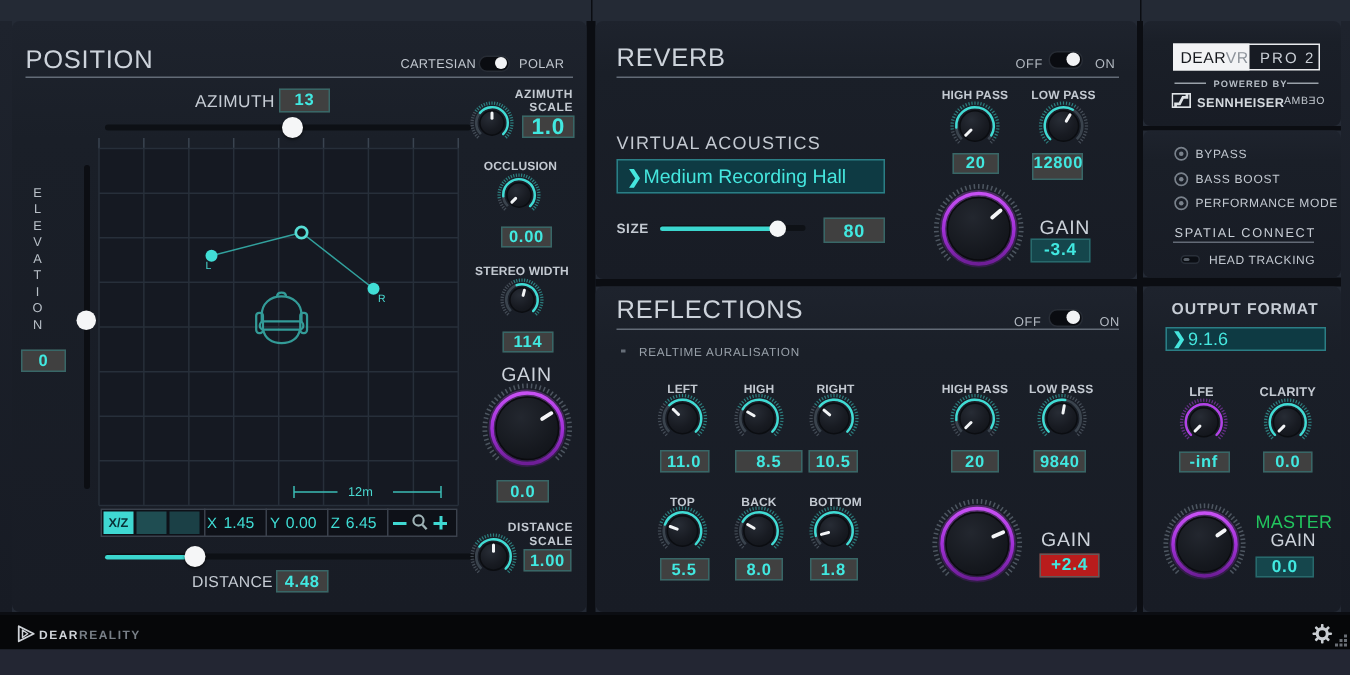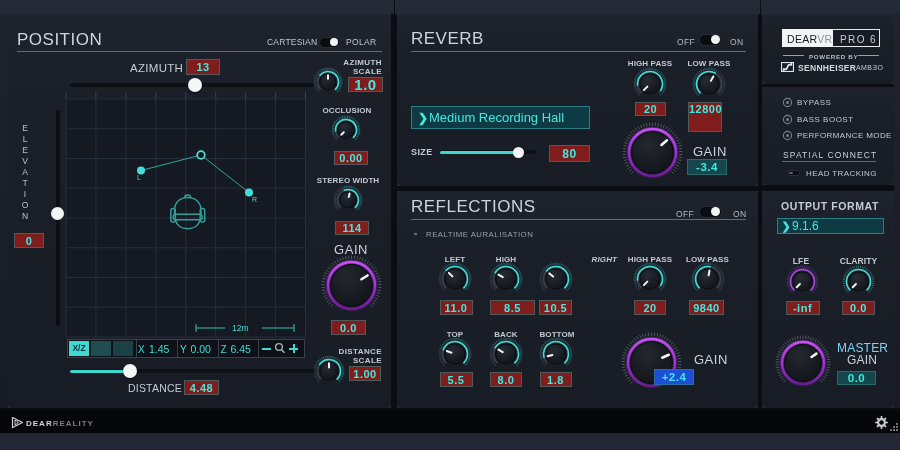--- a/index.html
+++ b/index.html
@@ -1,21 +1,21 @@
 <!DOCTYPE html>
 <html><head><meta charset="utf-8"><style>
 *{margin:0;padding:0;box-sizing:border-box}
 body{width:900px;height:450px;overflow:hidden;background:#242a35;font-family:"Liberation Sans",sans-serif}
 #root{position:relative;width:900px;height:450px}
 .panel{position:absolute;background:linear-gradient(180deg,#1e232d 0%,#1a1f28 20%,#181c25 100%);border-radius:5px}
 .title{position:absolute;color:#cdd3db;font-weight:400;letter-spacing:0.5px}
 .rule{position:absolute;height:1px;background:#6b7380;opacity:0.9}
 .lb{position:absolute;color:#c3c9d1;font-weight:700;letter-spacing:0.4px;white-space:nowrap}
 .lbl{position:absolute;color:#b6bdc6;font-weight:400;white-space:nowrap}
-.vb{position:absolute;background:#7f1d1d;border:1px solid rgba(52,128,128,0.62);color:#41e8e0;
+.vb{position:absolute;background:#404040;border:1px solid rgba(52,128,128,0.62);color:#41e8e0;
     text-align:center;font-weight:700;letter-spacing:0.5px}
 .tealtx{color:#3fdcd4}
 .ddn{position:absolute;background:#0e3a43;border:1px solid #2b7e85;color:#45e6de;font-weight:700}
 </style></head><body>
 <div id="root">
 <svg width="0" height="0" style="position:absolute">
       <defs>
 <radialGradient id="gk" cx="0.38" cy="0.3" r="0.9">
 <stop offset="0" stop-color="#272c35"></stop>
           <stop offset="0.55" stop-color="#181b22"></stop>
@@ -390,20 +390,21 @@
       <line x1="0.00" y1="-3.45" x2="0.00" y2="-7.70" stroke="#f2f4f6" stroke-width="2" stroke-linecap="round"></line>
     </svg>
 <div class="vb" style="left:349px;top:366px;width:32px;height:15px;font-size:11px;line-height:14px">1.00</div>
 <div class="title" style="left:411px;top:29px;font-size:17px">REVERB</div>
 <div class="rule" style="left:411px;top:51px;width:335px"></div>
 <div class="lbl" style="left:677px;top:36.5px;font-size:8.5px;color:#b3b9c1;letter-spacing:0.4px">OFF</div>
 <div style="position:absolute;left:699px;top:34px;width:23px;height:11.5px;background:#0a0c11;border-radius:5.75px;border:1px solid #272c35">
       <div style="position:absolute;right:0.6px;top:0.1px;width:9.3px;height:9.3px;background:#f2f3f5;border-radius:50%"></div>
     </div>
 <div class="lbl" style="left:730px;top:36.5px;font-size:8.5px;color:#b3b9c1;letter-spacing:0.4px">ON</div>
+<div class="lbl" style="left:411px;top:88px;font-size:12px;color:#c3c9d1;letter-spacing:0.8px">VIRTUAL ACOUSTICS</div>
 <div class="ddn" style="left:411px;top:105.5px;width:179px;height:23px;font-size:13px;line-height:22px">
       <span style="position:absolute;left:6px;top:0;font-size:12px;font-weight:700">❯</span>
       <span style="position:absolute;left:17px;top:0;font-weight:400;font-size:13px">Medium Recording Hall</span>
     </div>
 <div class="lb" style="left:411px;top:147px;font-size:9px">SIZE</div>
 <div style="position:absolute;left:440px;top:150px;width:97px;height:4px;background:#0e1116;border-radius:2px"></div>
 <div style="position:absolute;left:440px;top:150.5px;width:79px;height:3px;background:#3bd6ce;border-radius:2px"></div>
 <div style="position:absolute;left:513px;top:146.5px;width:11px;height:11px;background:#f5f6f7;border-radius:50%"></div>
 <div class="vb" style="left:549px;top:145px;width:41px;height:17px;font-size:12px;line-height:16px">80</div>
 <div class="lb" style="left:590px;top:59px;width:120px;text-align:center;font-size:8px;letter-spacing:0.1px;">HIGH PASS</div>
@@ -488,21 +489,21 @@
       <line x1="13.12" y1="5.43" x2="15.15" y2="6.28" stroke="#5b6570" stroke-width="0.8" opacity="0.68"></line>
       <line x1="12.30" y1="7.10" x2="14.20" y2="8.20" stroke="#5b6570" stroke-width="0.8" opacity="0.68"></line>
       <line x1="11.27" y1="8.64" x2="13.01" y2="9.98" stroke="#5b6570" stroke-width="0.8" opacity="0.68"></line>
       <line x1="10.04" y1="10.04" x2="11.60" y2="11.60" stroke="#5b6570" stroke-width="0.8" opacity="0.68"></line>
       <path d="M -8.84 8.84 A 12.50 12.50 0 1 1 8.84 8.84" stroke="#3a434d" stroke-width="1.8" fill="none"></path>
       <path d="M -8.84 8.84 A 12.50 12.50 0 0 1 6.25 -10.83" stroke="#3fdcd4" stroke-width="1.6" fill="none" stroke-linecap="round"></path>
       <circle cx="0" cy="0" r="10.10" fill="url(#gk)" stroke="#0b0d11" stroke-width="1"></circle>
       <line x1="1.87" y1="-3.25" x2="4.35" y2="-7.53" stroke="#f2f4f6" stroke-width="2" stroke-linecap="round"></line>
     </svg>
 <div class="vb" style="left:635px;top:102px;width:31px;height:14px;font-size:11px;line-height:13px">20</div>
-<div class="vb" style="left:688px;top:102px;width:34px;height:30px;font-size:11px;line-height:13px">12800</div>
+<div class="vb" style="left:688px;top:102px;width:34px;height:18px;font-size:11px;line-height:13px">12800</div>
 <svg style="position:absolute;left:620.5px;top:121.0px" width="63" height="63" viewBox="-31.5 -31.5 63.0 63.0">
       <line x1="-18.88" y1="18.88" x2="-21.14" y2="21.14" stroke="#5b6570" stroke-width="1" opacity="0.8"></line>
       <line x1="-20.71" y1="16.85" x2="-23.19" y2="18.87" stroke="#5b6570" stroke-width="1" opacity="0.8"></line>
       <line x1="-22.33" y1="14.64" x2="-25.00" y2="16.40" stroke="#5b6570" stroke-width="1" opacity="0.8"></line>
       <line x1="-23.71" y1="12.28" x2="-26.55" y2="13.76" stroke="#5b6570" stroke-width="1" opacity="0.8"></line>
       <line x1="-24.84" y1="9.80" x2="-27.82" y2="10.97" stroke="#5b6570" stroke-width="1" opacity="0.8"></line>
       <line x1="-25.71" y1="7.20" x2="-28.79" y2="8.07" stroke="#5b6570" stroke-width="1" opacity="0.8"></line>
       <line x1="-26.31" y1="4.54" x2="-29.47" y2="5.08" stroke="#5b6570" stroke-width="1" opacity="0.8"></line>
       <line x1="-26.64" y1="1.82" x2="-29.83" y2="2.04" stroke="#5b6570" stroke-width="1" opacity="0.8"></line>
       <line x1="-26.68" y1="-0.91" x2="-29.88" y2="-1.02" stroke="#5b6570" stroke-width="1" opacity="0.8"></line>
@@ -555,21 +556,21 @@
 <div class="rule" style="left:411px;top:219px;width:335px"></div>
 <div class="lbl" style="left:676px;top:208.5px;font-size:8.5px;color:#b3b9c1;letter-spacing:0.4px">OFF</div>
 <div style="position:absolute;left:698.5px;top:206px;width:23px;height:11.5px;background:#0a0c11;border-radius:5.75px;border:1px solid #272c35">
       <div style="position:absolute;right:0.6px;top:0.1px;width:9.3px;height:9.3px;background:#f2f3f5;border-radius:50%"></div>
     </div>
 <div class="lbl" style="left:733px;top:208.5px;font-size:8.5px;color:#b3b9c1;letter-spacing:0.4px">ON</div>
 <div style="position:absolute;left:414px;top:232.5px;width:2.5px;height:2.5px;background:#666e78"></div>
 <div class="lbl" style="left:426px;top:229.5px;font-size:7.8px;font-weight:400;color:#99a1aa;letter-spacing:0.5px">REALTIME AURALISATION</div>
 <div class="lb" style="left:395px;top:255px;width:120px;text-align:center;font-size:8px;letter-spacing:0.1px;">LEFT</div>
 <div class="lb" style="left:446px;top:255px;width:120px;text-align:center;font-size:8px;letter-spacing:0.1px;">HIGH</div>
-<div class="lb" style="left:497px;top:255px;width:120px;text-align:right;font-size:8px;letter-spacing:0.1px;font-style:italic;">RIGHT</div>
+<div class="lb" style="left:497px;top:255px;width:120px;text-align:center;font-size:8px;letter-spacing:0.1px;">RIGHT</div>
 <div class="lb" style="left:590px;top:255px;width:120px;text-align:center;font-size:8px;letter-spacing:0.1px;">HIGH PASS</div>
 <div class="lb" style="left:647.5px;top:255px;width:120px;text-align:center;font-size:8px;letter-spacing:0.1px;">LOW PASS</div>
 <svg style="position:absolute;left:436.0px;top:260.0px" width="38" height="38" viewBox="-19.0 -19.0 38.0 38.0">
       <line x1="-10.04" y1="10.04" x2="-11.60" y2="11.60" stroke="#5b6570" stroke-width="0.8" opacity="0.68"></line>
       <line x1="-11.27" y1="8.64" x2="-13.01" y2="9.98" stroke="#5b6570" stroke-width="0.8" opacity="0.68"></line>
       <line x1="-12.30" y1="7.10" x2="-14.20" y2="8.20" stroke="#5b6570" stroke-width="0.8" opacity="0.68"></line>
       <line x1="-13.12" y1="5.43" x2="-15.15" y2="6.28" stroke="#5b6570" stroke-width="0.8" opacity="0.68"></line>
       <line x1="-13.72" y1="3.68" x2="-15.84" y2="4.24" stroke="#5b6570" stroke-width="0.8" opacity="0.68"></line>
       <line x1="-14.08" y1="1.85" x2="-16.26" y2="2.14" stroke="#5b6570" stroke-width="0.8" opacity="0.68"></line>
       <line x1="-14.20" y1="-0.00" x2="-16.40" y2="-0.00" stroke="#5b6570" stroke-width="0.8" opacity="0.68"></line>
@@ -967,25 +968,25 @@
       <line x1="23.71" y1="12.28" x2="26.55" y2="13.76" stroke="#5b6570" stroke-width="1" opacity="0.8"></line>
       <line x1="22.33" y1="14.64" x2="25.00" y2="16.40" stroke="#5b6570" stroke-width="1" opacity="0.8"></line>
       <line x1="20.71" y1="16.85" x2="23.19" y2="18.87" stroke="#5b6570" stroke-width="1" opacity="0.8"></line>
       <line x1="18.88" y1="18.88" x2="21.14" y2="21.14" stroke="#5b6570" stroke-width="1" opacity="0.8"></line>
       <circle cx="0" cy="0" r="23.5" fill="none" stroke="url(#gp)" stroke-width="4.6" opacity="0.3"></circle>
       <circle cx="0" cy="0" r="23.5" fill="none" stroke="url(#gp)" stroke-width="2.3"></circle>
       <circle cx="0" cy="0" r="20.9" fill="url(#gkb)" stroke="#0a0b0e" stroke-width="1"></circle>
       <line x1="10.73" y1="-4.78" x2="17.27" y2="-7.69" stroke="#f4f5f7" stroke-width="2.6" stroke-linecap="round"></line>
     </svg>
 <div class="lbl" style="left:694px;top:352px;font-size:13px;color:#ccd2da;letter-spacing:0.5px">GAIN</div>
-<div class="vb" style="left:654px;top:369px;width:40px;height:16px;background:#1d4ed8;font-size:11.5px;line-height:15px">+2.4</div>
+<div class="vb" style="left:693px;top:369px;width:40px;height:16px;background:#b91c1c;font-size:11.5px;line-height:15px">+2.4</div>
 <div style="position:absolute;left:782px;top:29px;width:98px;height:18px;border:1.5px solid #e9ebee;background:#171b23"></div>
 <div style="position:absolute;left:782px;top:29px;width:51px;height:18px;background:#f2f3f5"></div>
 <div style="position:absolute;left:787px;top:33px;font-size:10.5px;font-weight:400;color:#15181d;letter-spacing:0.3px">DEAR<span style="color:#8d939b">VR</span></div>
-<div style="position:absolute;left:840px;top:33.5px;font-size:10px;font-weight:400;color:#c9ced5;letter-spacing:1.4px">PRO 6</div>
+<div style="position:absolute;left:840px;top:33.5px;font-size:10px;font-weight:400;color:#c9ced5;letter-spacing:1.4px">PRO 2</div>
 <div style="position:absolute;left:783px;top:55px;width:21px;height:1px;background:#9aa1a9"></div>
 <div style="position:absolute;left:809px;top:52.5px;font-size:6.2px;font-weight:700;color:#b6bdc5;letter-spacing:0.7px">POWERED BY</div>
 <div style="position:absolute;left:858px;top:55px;width:21px;height:1px;background:#9aa1a9"></div>
 <svg style="position:absolute;left:781px;top:62px" width="13" height="10" viewBox="0 0 13 10">
       <rect x="0.55" y="0.55" width="11.9" height="8.9" fill="none" stroke="#dfe3e7" stroke-width="1.1"></rect>
       <path d="M 2.7 9.3 L 2.7 7.2 L 5.4 7.2 L 7.6 2.9 L 10.3 2.9 L 10.3 0.7" fill="none" stroke="#dfe3e7" stroke-width="1.8"></path>
     </svg>
 <div style="position:absolute;left:798px;top:62.5px;font-size:8.5px;font-weight:700;color:#d4d9de;letter-spacing:0.3px">SENNHEISER</div>
 <div style="position:absolute;left:856px;top:63.5px;font-size:7px;font-weight:400;color:#c3c9d0;letter-spacing:0.4px">AMB<span style="display:inline-block;transform:scaleX(-1)">E</span>O</div>
 <svg style="position:absolute;left:782px;top:97px" width="11" height="11" viewBox="0 0 11 11">
@@ -1097,21 +1098,21 @@
       <line x1="11.86" y1="6.85" x2="13.77" y2="7.95" stroke="#3fdcd4" stroke-width="0.8" opacity="0.5"></line>
       <line x1="10.87" y1="8.34" x2="12.61" y2="9.68" stroke="#3fdcd4" stroke-width="0.8" opacity="0.5"></line>
       <line x1="9.69" y1="9.69" x2="11.24" y2="11.24" stroke="#3fdcd4" stroke-width="0.8" opacity="0.5"></line>
       <path d="M -8.49 8.49 A 12.00 12.00 0 1 1 8.49 8.49" stroke="#3a434d" stroke-width="1.8" fill="none"></path>
       <path d="M -8.49 8.49 A 12.00 12.00 0 1 1 8.49 8.49" stroke="#3fdcd4" stroke-width="1.6" fill="none" stroke-linecap="round"></path>
       <circle cx="0" cy="0" r="9.60" fill="url(#gk)" stroke="#0b0d11" stroke-width="1"></circle>
       <line x1="-2.55" y1="2.55" x2="-5.80" y2="5.80" stroke="#f2f4f6" stroke-width="2" stroke-linecap="round"></line>
     </svg>
 <div class="vb" style="left:785.5px;top:300.5px;width:34px;height:14.5px;font-size:11px;line-height:13.5px">-inf</div>
 <div class="vb" style="left:842px;top:300.5px;width:33px;height:14.5px;font-size:11px;line-height:13.5px">0.0</div>
-<div class="lbl" style="left:837px;top:340.5px;font-size:12px;color:#7dd3fc;letter-spacing:0.2px">MASTER</div>
+<div class="lbl" style="left:837px;top:340.5px;font-size:12px;color:#22c55e;letter-spacing:0.2px">MASTER</div>
 <div class="lbl" style="left:847px;top:352.5px;font-size:12px;color:#ccd2da;letter-spacing:0.2px">GAIN</div>
 <svg style="position:absolute;left:773.5px;top:333.5px" width="58" height="58" viewBox="-29.0 -29.0 58.0 58.0">
       <line x1="-17.11" y1="17.11" x2="-19.37" y2="19.37" stroke="#5b6570" stroke-width="1" opacity="0.8"></line>
       <line x1="-18.77" y1="15.27" x2="-21.25" y2="17.29" stroke="#5b6570" stroke-width="1" opacity="0.8"></line>
       <line x1="-20.24" y1="13.27" x2="-22.91" y2="15.03" stroke="#5b6570" stroke-width="1" opacity="0.8"></line>
       <line x1="-21.49" y1="11.13" x2="-24.33" y2="12.61" stroke="#5b6570" stroke-width="1" opacity="0.8"></line>
       <line x1="-22.51" y1="8.88" x2="-25.49" y2="10.05" stroke="#5b6570" stroke-width="1" opacity="0.8"></line>
       <line x1="-23.30" y1="6.53" x2="-26.38" y2="7.39" stroke="#5b6570" stroke-width="1" opacity="0.8"></line>
       <line x1="-23.85" y1="4.11" x2="-27.00" y2="4.66" stroke="#5b6570" stroke-width="1" opacity="0.8"></line>
       <line x1="-24.14" y1="1.65" x2="-27.34" y2="1.87" stroke="#5b6570" stroke-width="1" opacity="0.8"></line>

